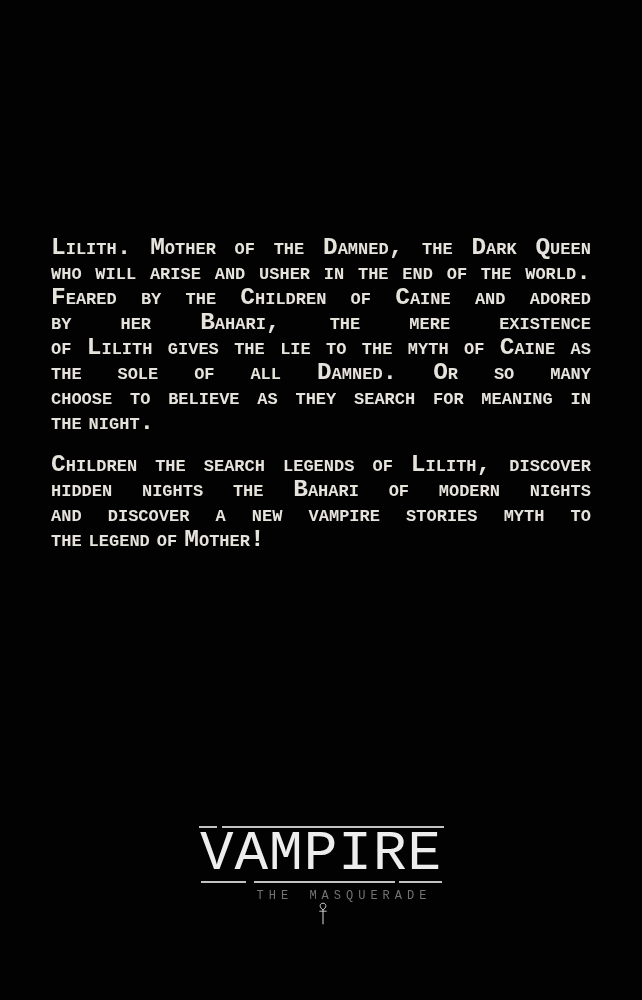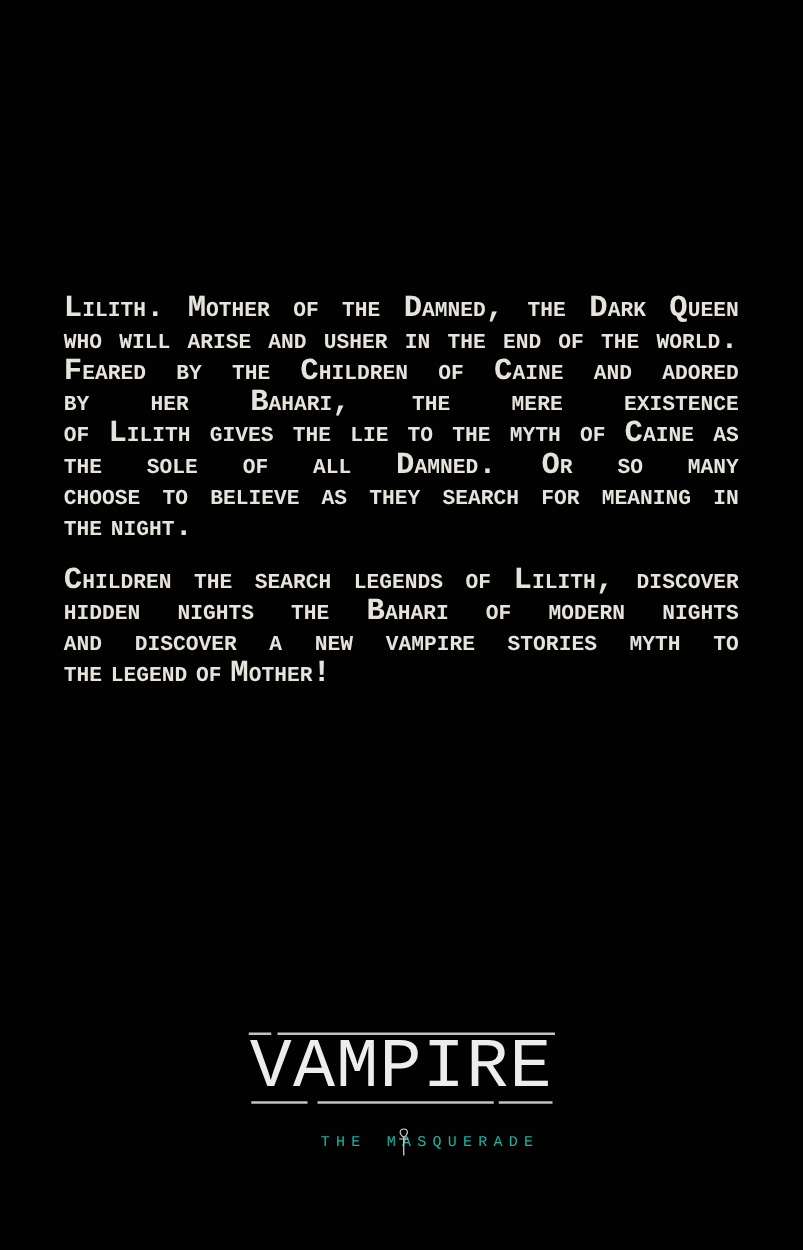--- a/index.html
+++ b/index.html
@@ -63,27 +63,27 @@
   .logo-title {
     margin-top: 4px;
     font-size: 56px;
     line-height: 44px;
     letter-spacing: 1px;
     font-weight: normal;
     color: #ededed;
   }
   .rule-bottom { margin-top: 5px; }
   .logo-subtitle {
-    margin-top: 25px;
+    margin-top: 7px;
     font-size: 12px;
     line-height: 12px;
     letter-spacing: 5px;
     word-spacing: 4px;
     font-weight: normal;
-    color: #14b8a6;
+    color: #737373;
     padding-left: 46px;
   }
   .ankh {
     position: absolute;
     top: 76px;
     left: 50%;
     transform: translateX(calc(-50% + 2px));
   }
 </style>
 </head>

